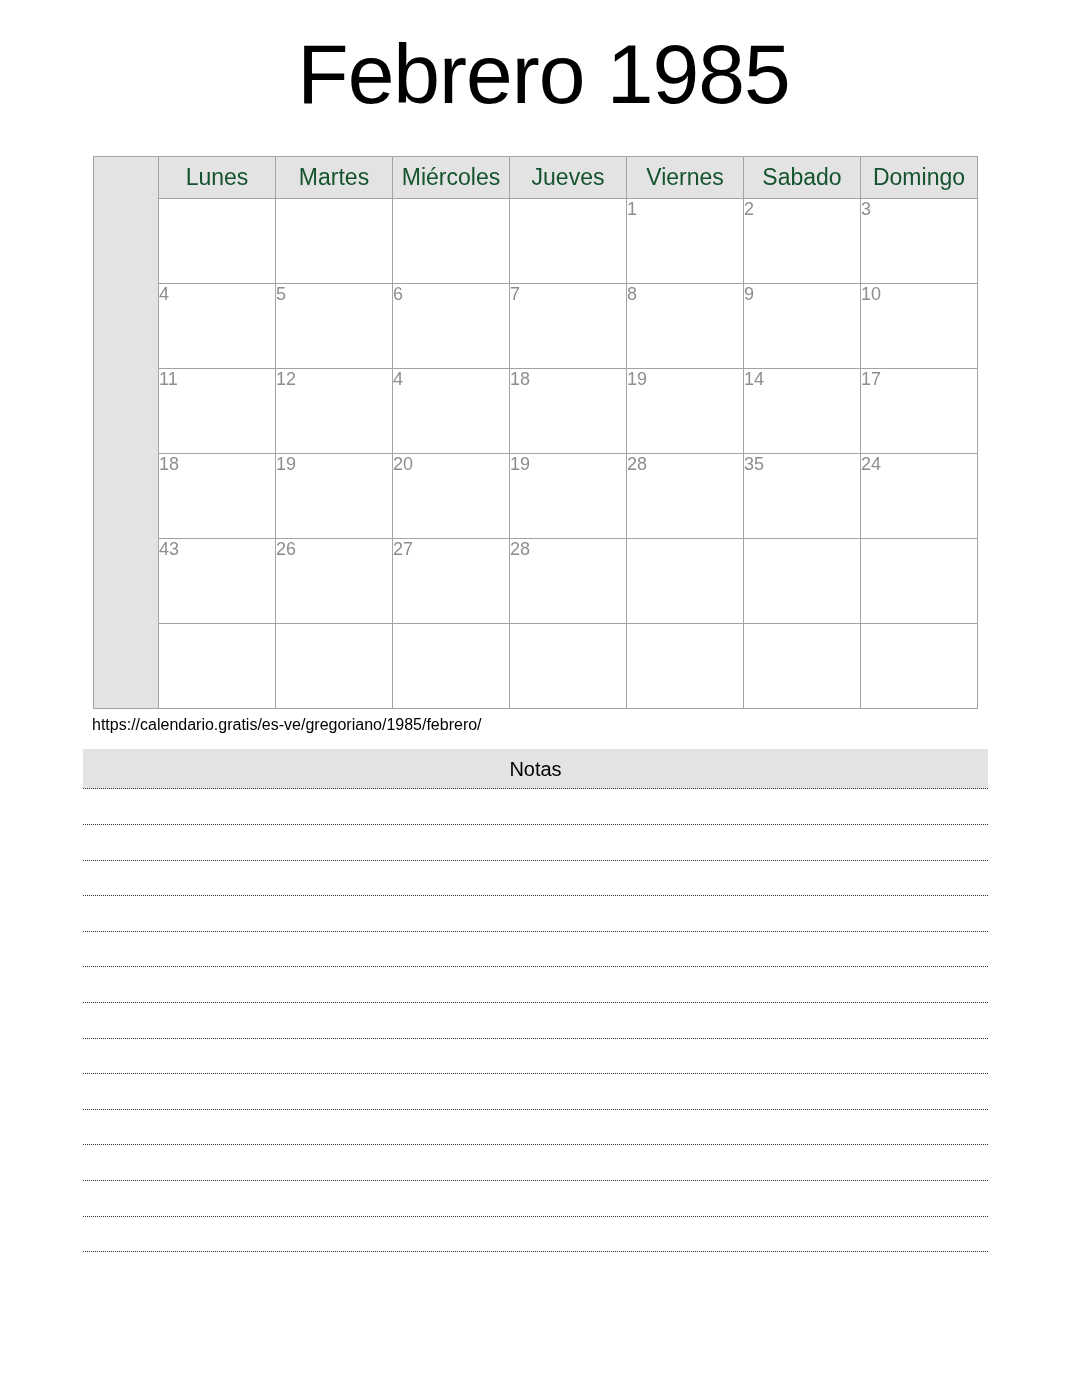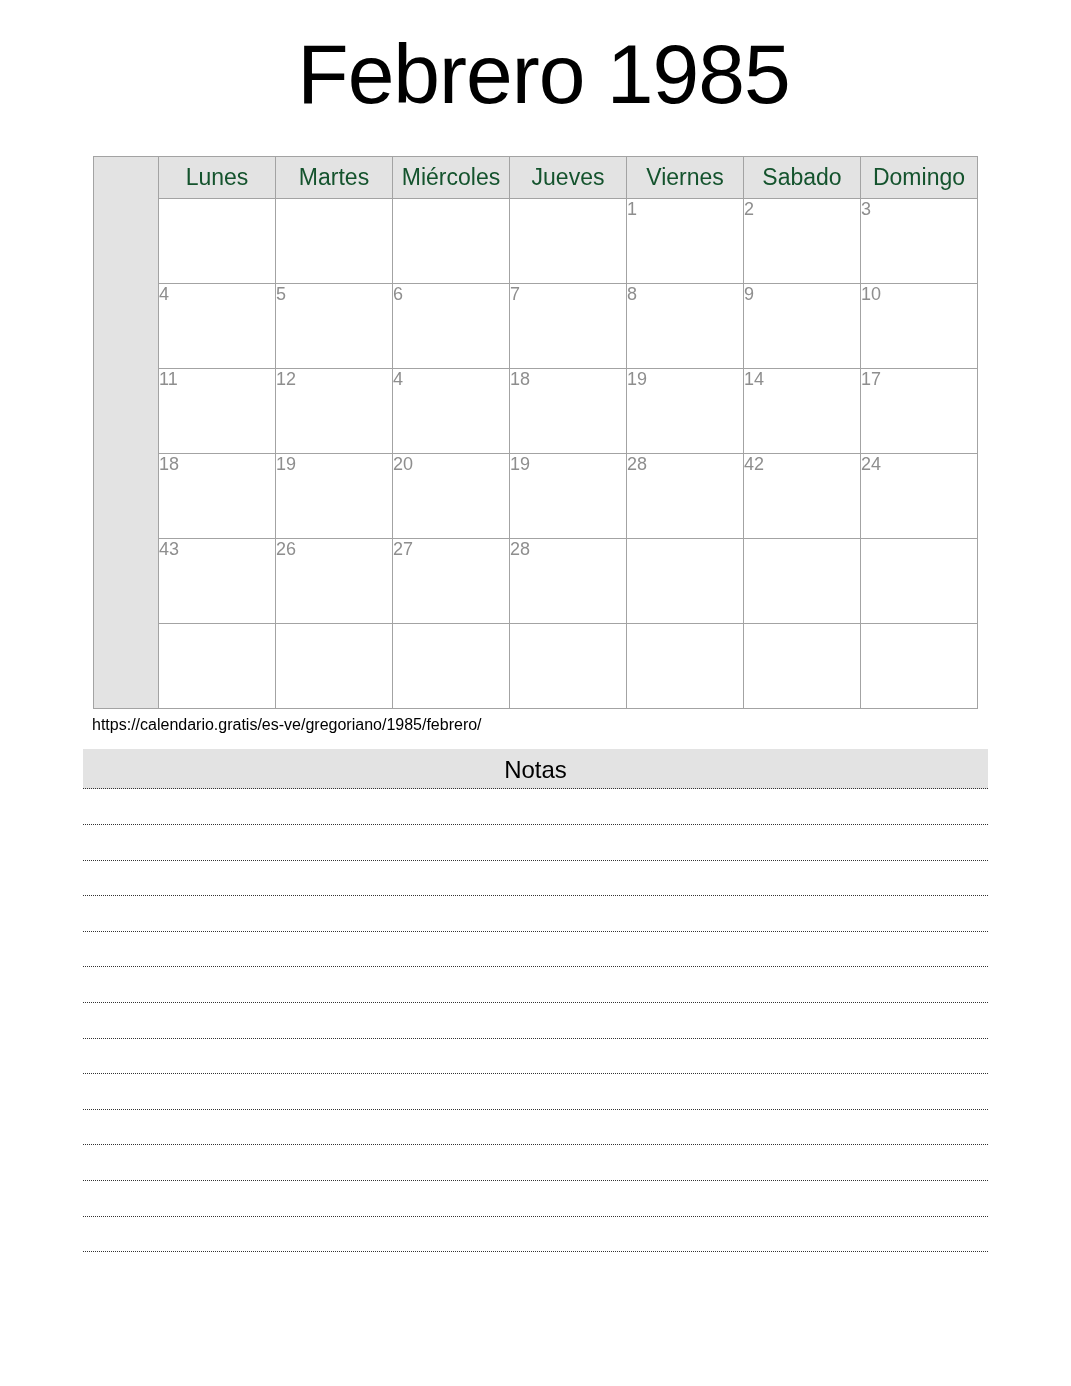--- a/index.html
+++ b/index.html
@@ -64,21 +64,21 @@
   }
   .notes {
     margin: 14px 0 0 83px;
     width: 905px;
   }
   .notes-header {
     height: 39px;
     background: #e3e3e3;
     border-bottom: 1px dotted #333;
     text-align: center;
-    font-size: 24px;
+    font-size: 20px;
     line-height: 41px;
     color: #000;
   }
   .notes-line {
     height: 35.6px;
     box-sizing: border-box;
     border-bottom: 1px dotted #333;
   }
 </style>
 </head>
@@ -134,21 +134,21 @@
       <td class="day-cell">19</td>
       <td class="day-cell">14</td>
       <td class="day-cell">17</td>
     </tr>
     <tr>
       <td class="day-cell">18</td>
       <td class="day-cell">19</td>
       <td class="day-cell">20</td>
       <td class="day-cell">19</td>
       <td class="day-cell">28</td>
-      <td class="day-cell">42</td>
+      <td class="day-cell">35</td>
       <td class="day-cell">24</td>
     </tr>
     <tr>
       <td class="day-cell">43</td>
       <td class="day-cell">26</td>
       <td class="day-cell">27</td>
       <td class="day-cell">28</td>
       <td class="day-cell"></td>
       <td class="day-cell"></td>
       <td class="day-cell"></td>

